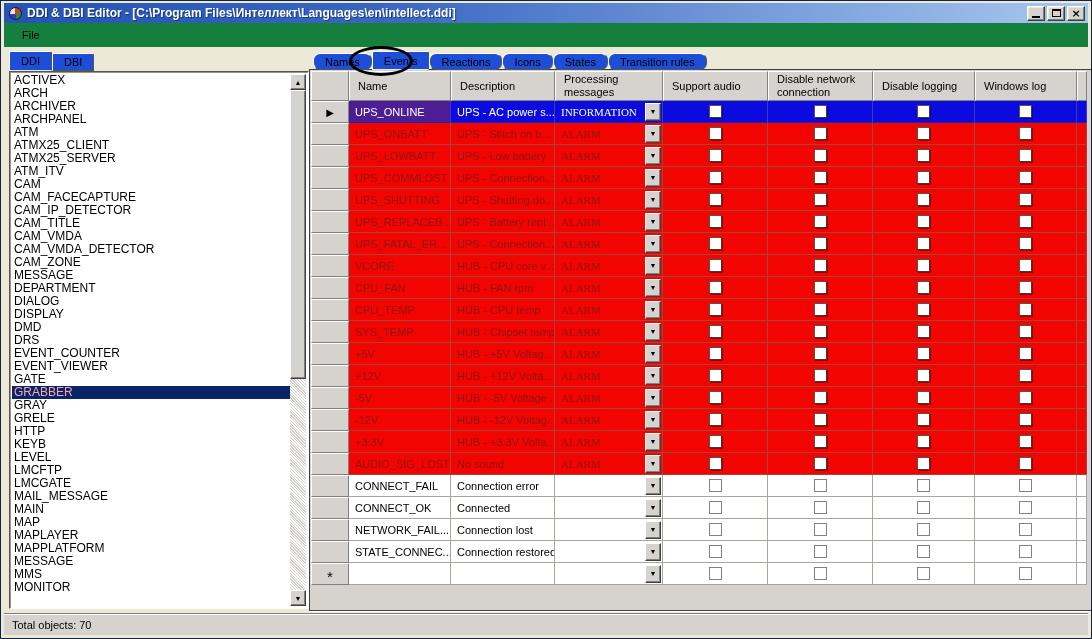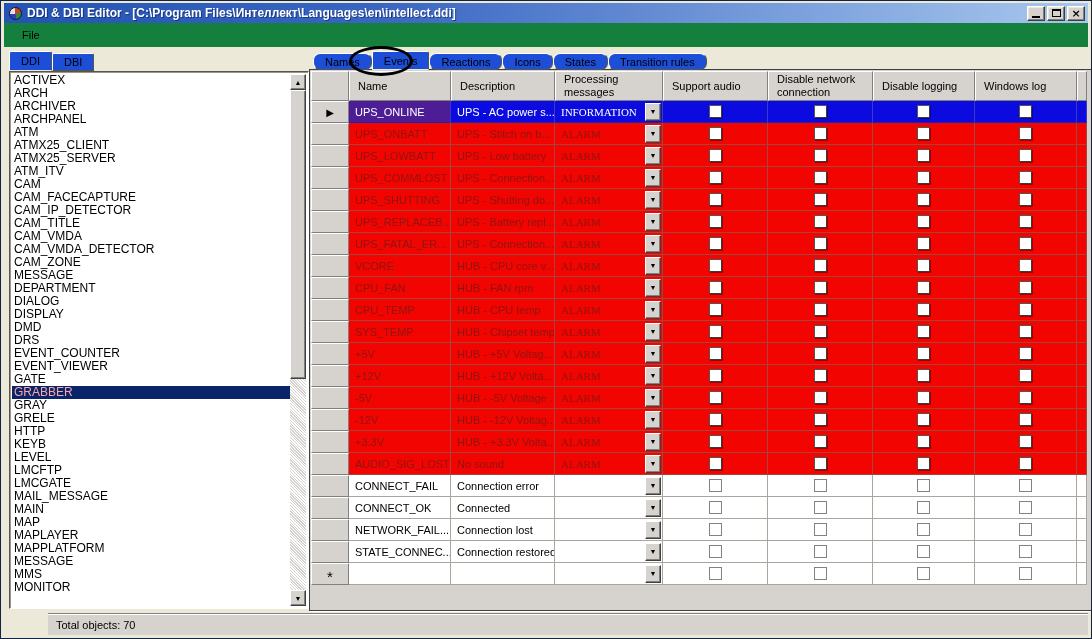--- a/index.html
+++ b/index.html
@@ -90,21 +90,21 @@
     display:flex;align-items:center;justify-content:center;}
   .ckcell{justify-content:center;padding-left:0;}
   .checkbox{width:13px;height:13px;background:#fff;
     border:1px solid;border-color:#58554e #3a3a3a #3a3a3a #58554e;
     box-shadow:1px 1px 0 rgba(0,0,0,.35);}
   .checkbox.flat{border:1px solid #828282;box-shadow:none;}
   .filler{padding:0;}
   
   .statusbar{position:absolute;left:3px;right:3px;bottom:3px;height:21px;background:#d6d3ce;
     border-top:1px solid #fff;box-shadow:0 -1px 0 #808080;
-    display:flex;align-items:center;font-size:11px;color:#000;padding-left:8px;margin-left:44px;}
+    display:flex;align-items:center;font-size:11px;color:#000;padding-left:8px;}
 </style>
 </head>
 <body>
 
 <div class="window">
 
   <div class="titlebar">
     <div class="app-icon"></div>
     <div class="title-text">DDI &amp; DBI Editor - [C:\Program Files\Интеллект\Languages\en\intellect.ddi]</div>
     <div class="win-buttons">

